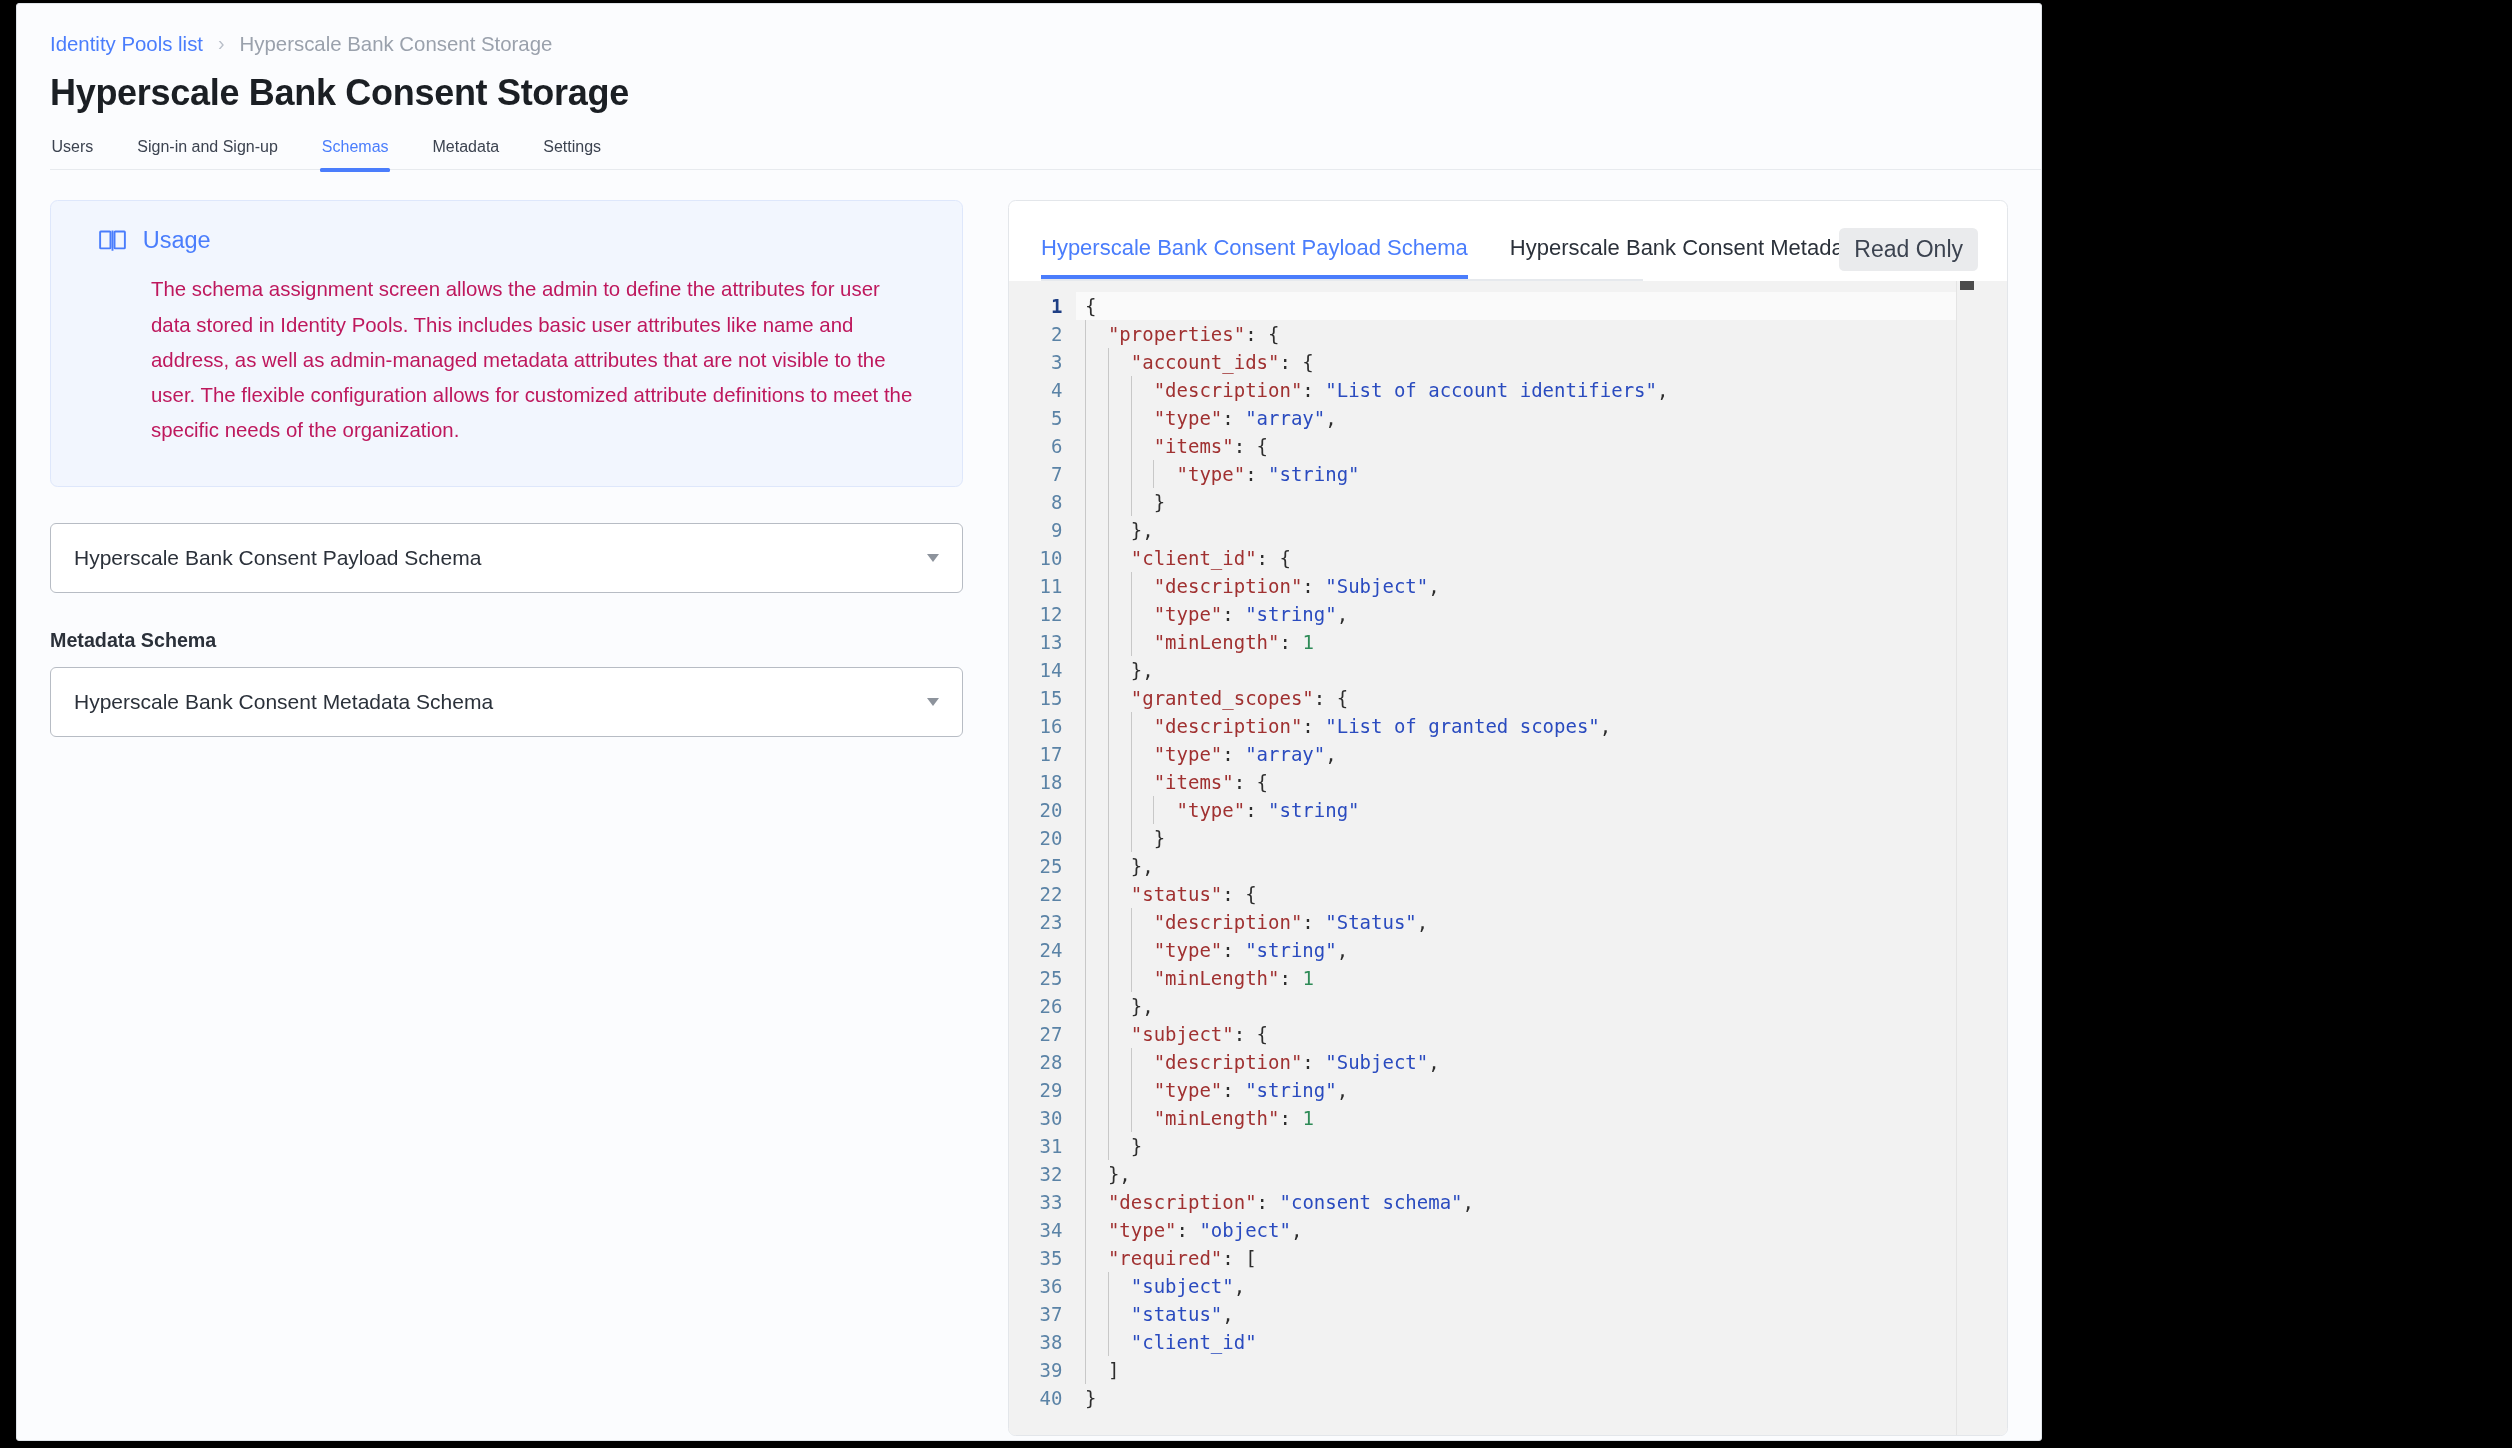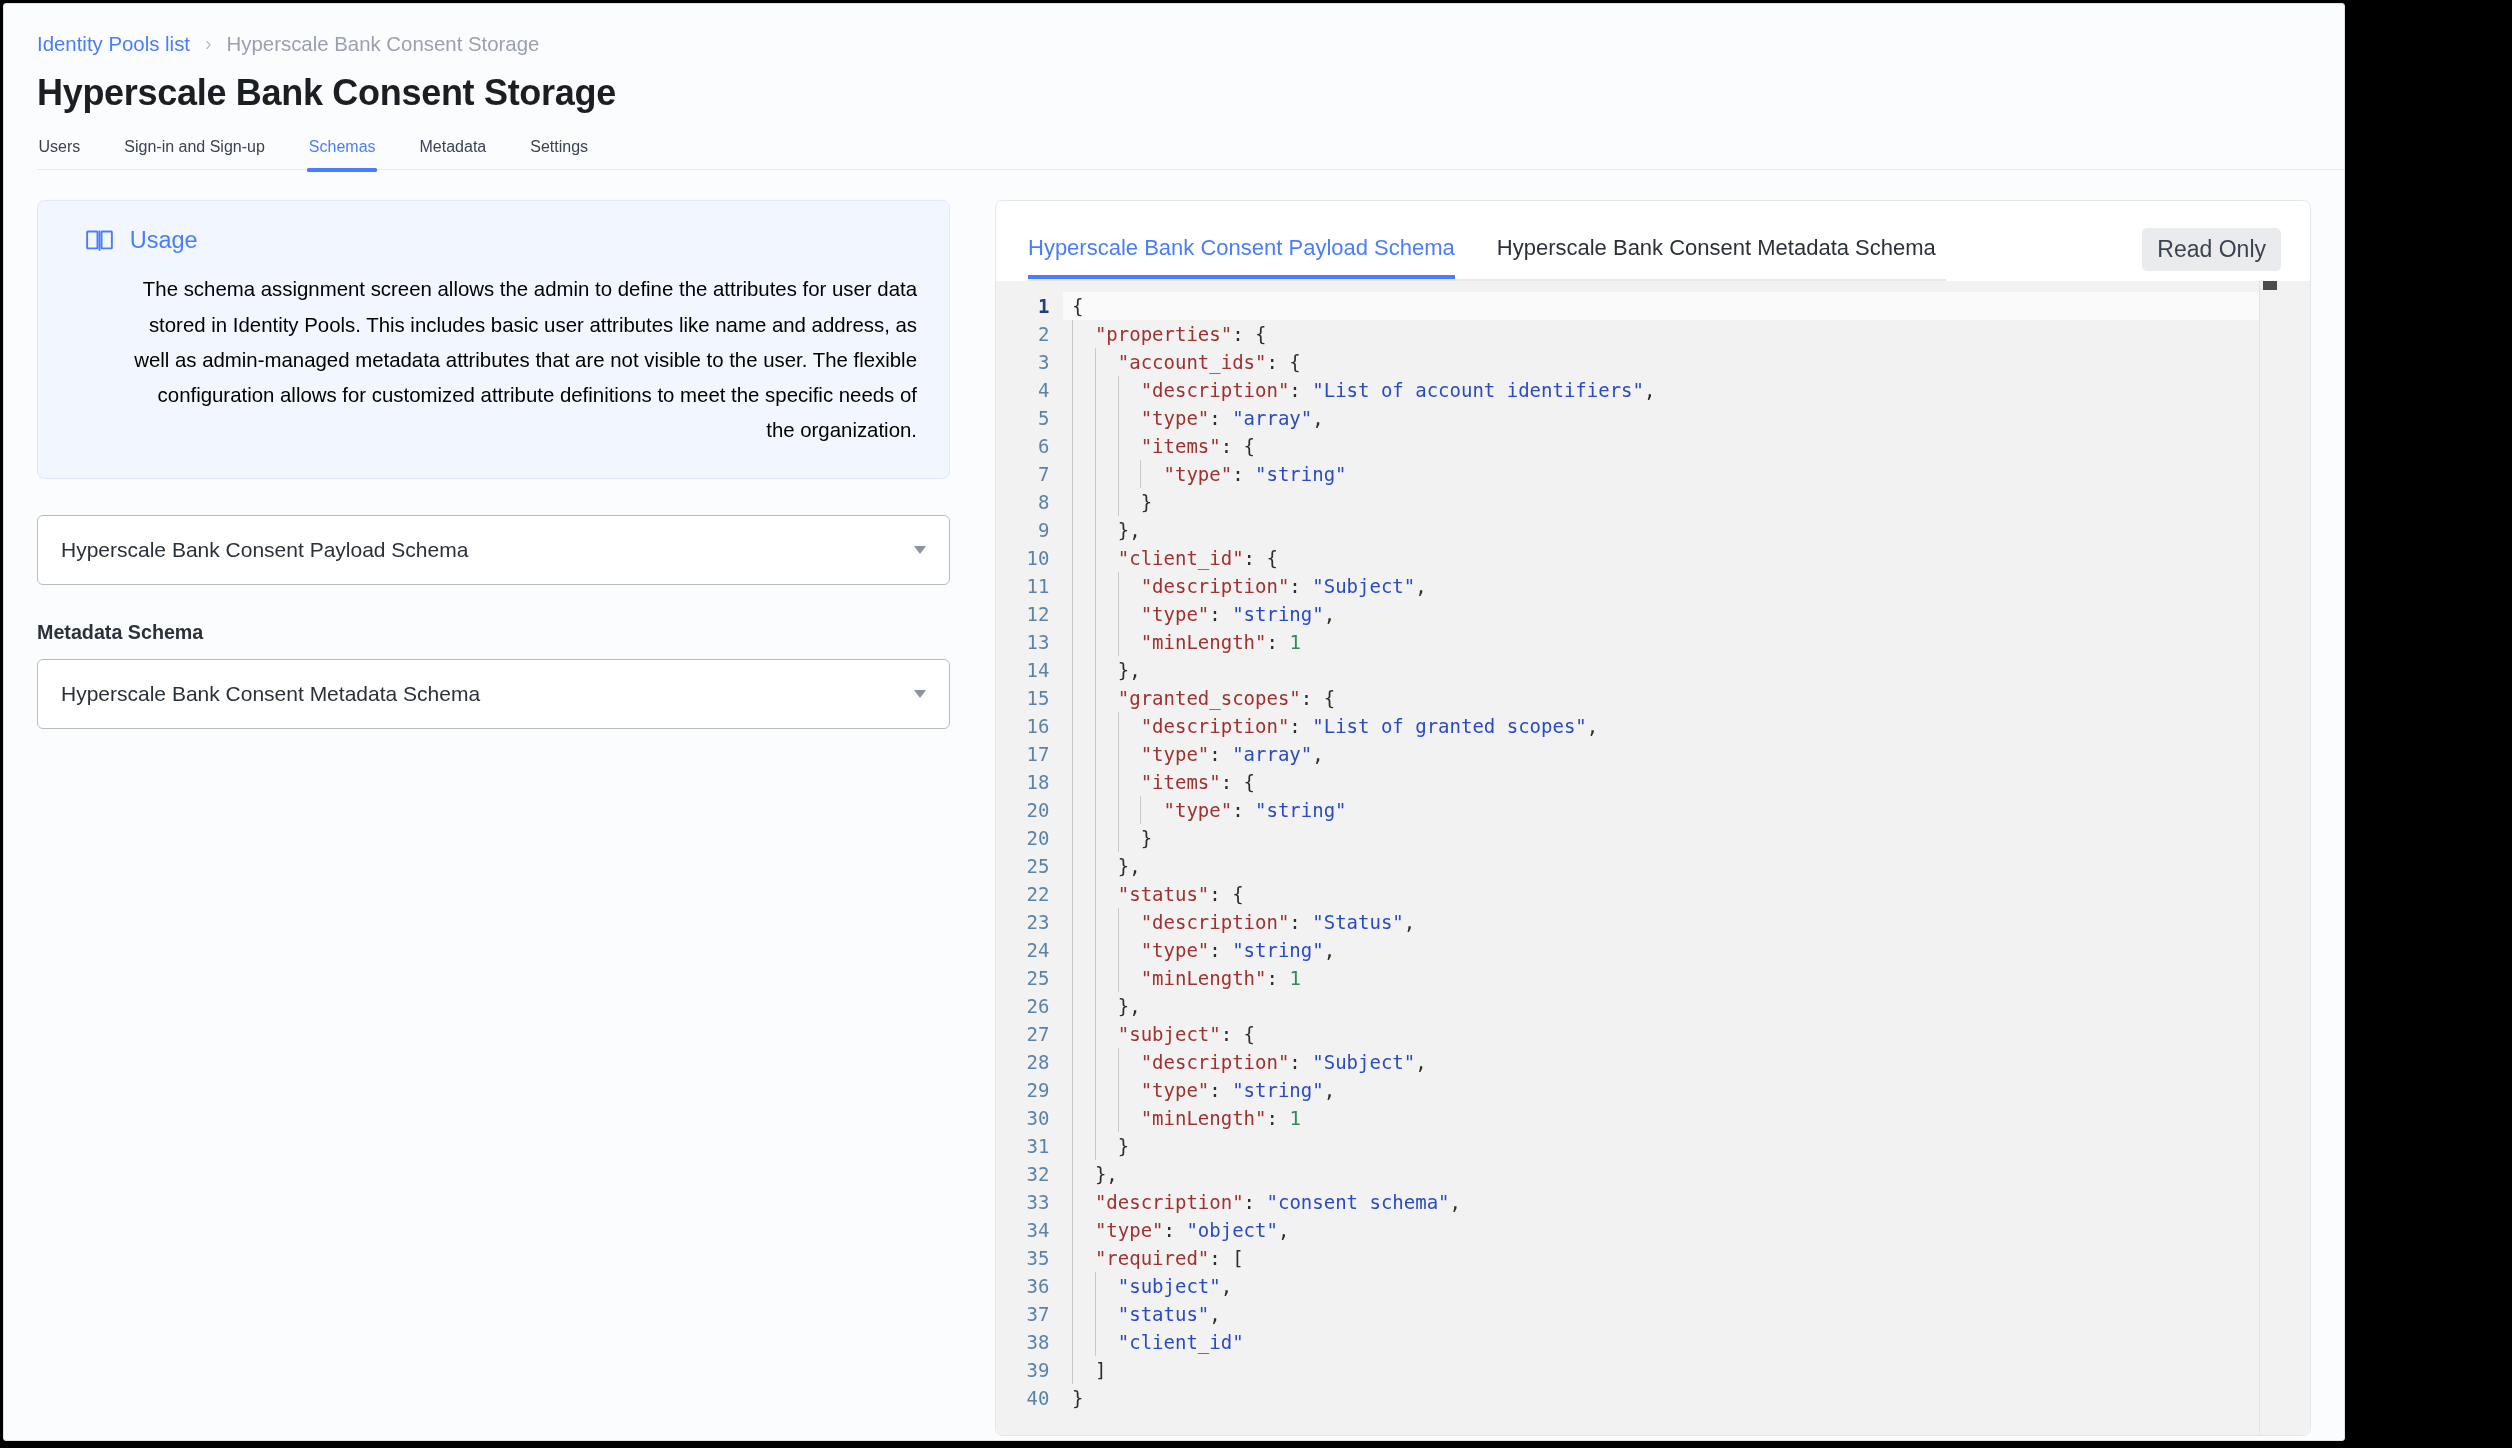--- a/index.html
+++ b/index.html
@@ -6,22 +6,22 @@
     margin: 0; padding: 0;
     background: #000;
   }
   body {
     width: 2512px; height: 1449px;
     font-family: "Liberation Sans", sans-serif;
     -webkit-font-smoothing: antialiased;
   }
   .app-frame {
     position: absolute;
-    left: 3px; top: 3px;
-    width: 2342px; height: 1438px;
+    left: 16px; top: 3px;
+    width: 2026px; height: 1438px;
     background: #fbfcfe;
     border: 1.5px solid #dfe3e8;
     border-radius: 3px;
     box-sizing: border-box;
     overflow: hidden;
   }
 
   
   .header { padding: 30px 0 0 33px; }
   .breadcrumb {
@@ -71,22 +71,22 @@
     border-radius: 7.6px;
     padding: 26px 32px 30px 48px;
     box-sizing: border-box;
   }
   .usage-head {
     display: flex; align-items: center; gap: 16.7px; margin-bottom: 18px;
   }
   .book-icon { width: 27px; height: 23px; display: block; }
   .usage-title { font-size: 23.5px; color: #4a7dfc; }
   .usage-body {
-    font-size: 20.4px; line-height: 1.72; color: #000000;
-    margin: 0; padding-left: 44px; text-align: right;
+    font-size: 20.4px; line-height: 1.72; color: #be185d;
+    margin: 8px; padding-left: 44px;
   }
 
   
   .field { margin-top: 36px; }
   .field-label {
     font-size: 19.7px; font-weight: 700; color: #2b313a;
     margin-bottom: 15px;
   }
   .select-box {
     position: relative;

